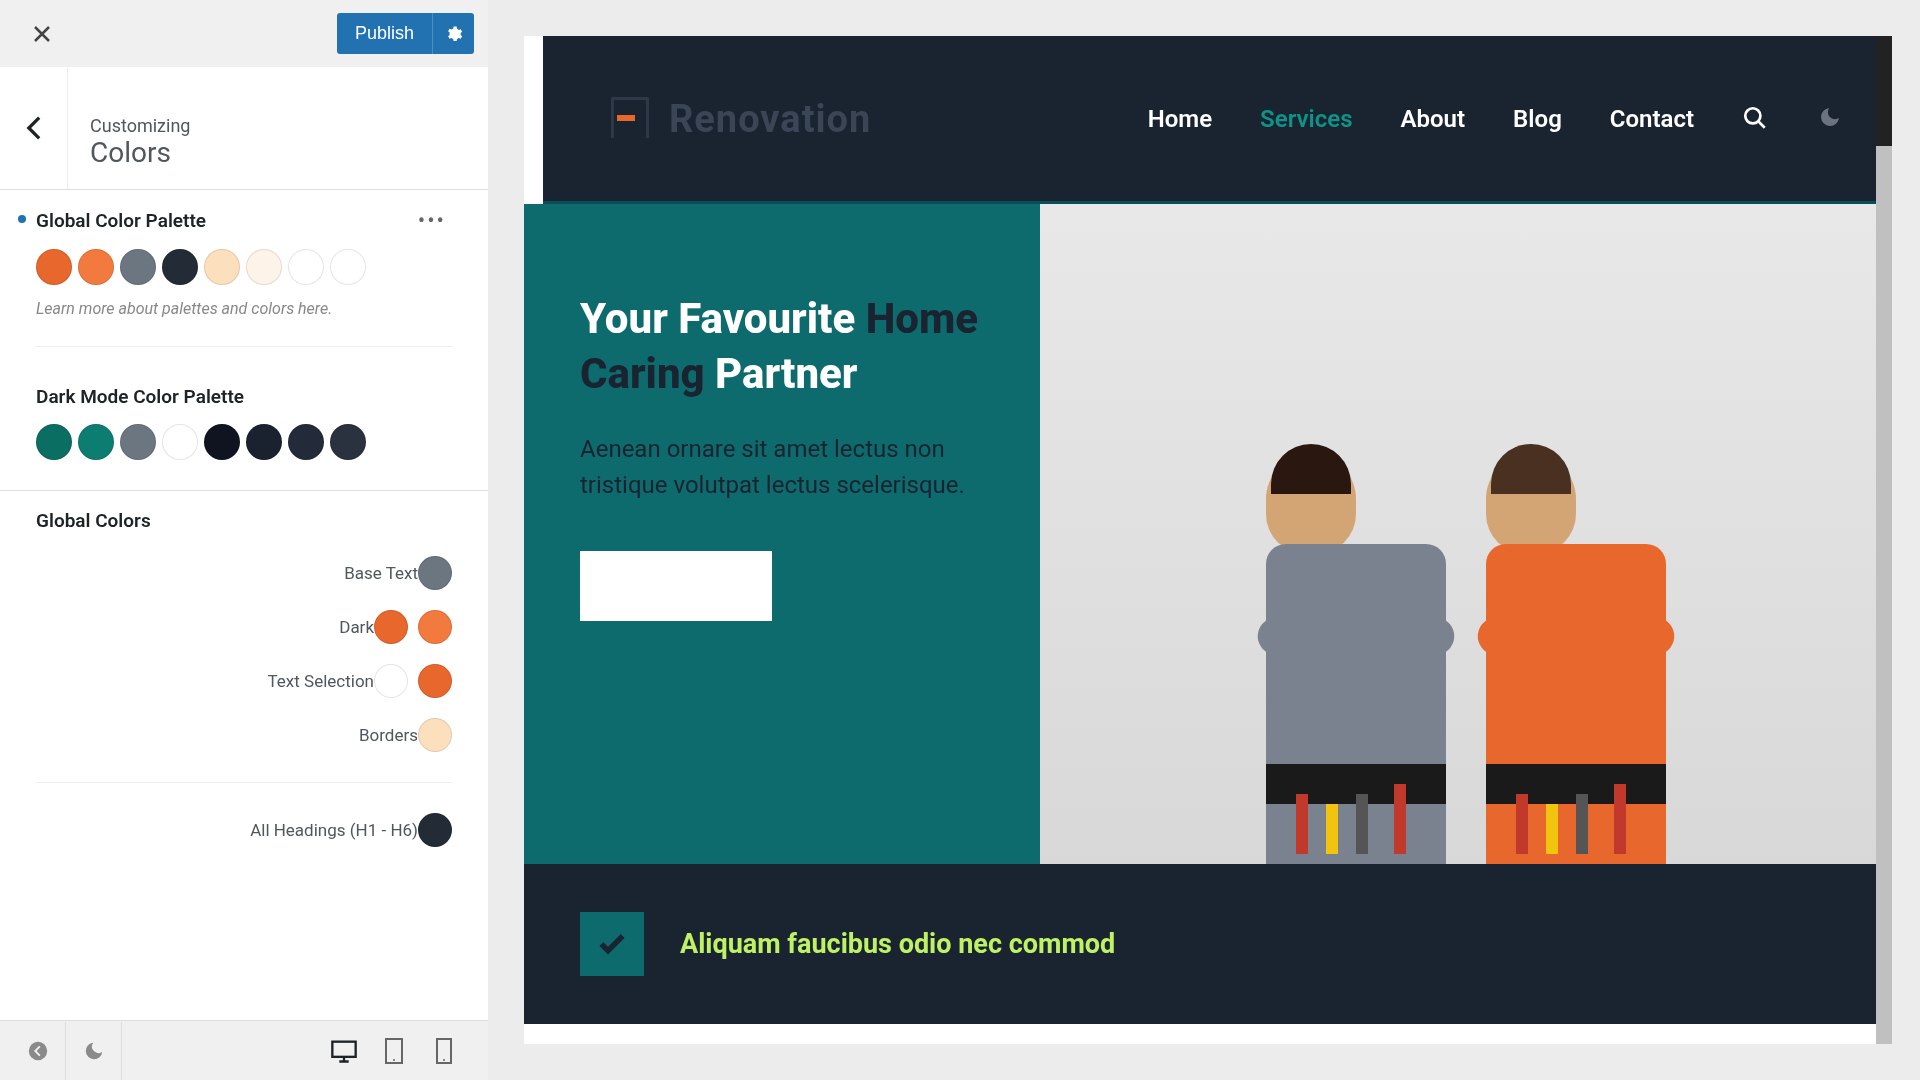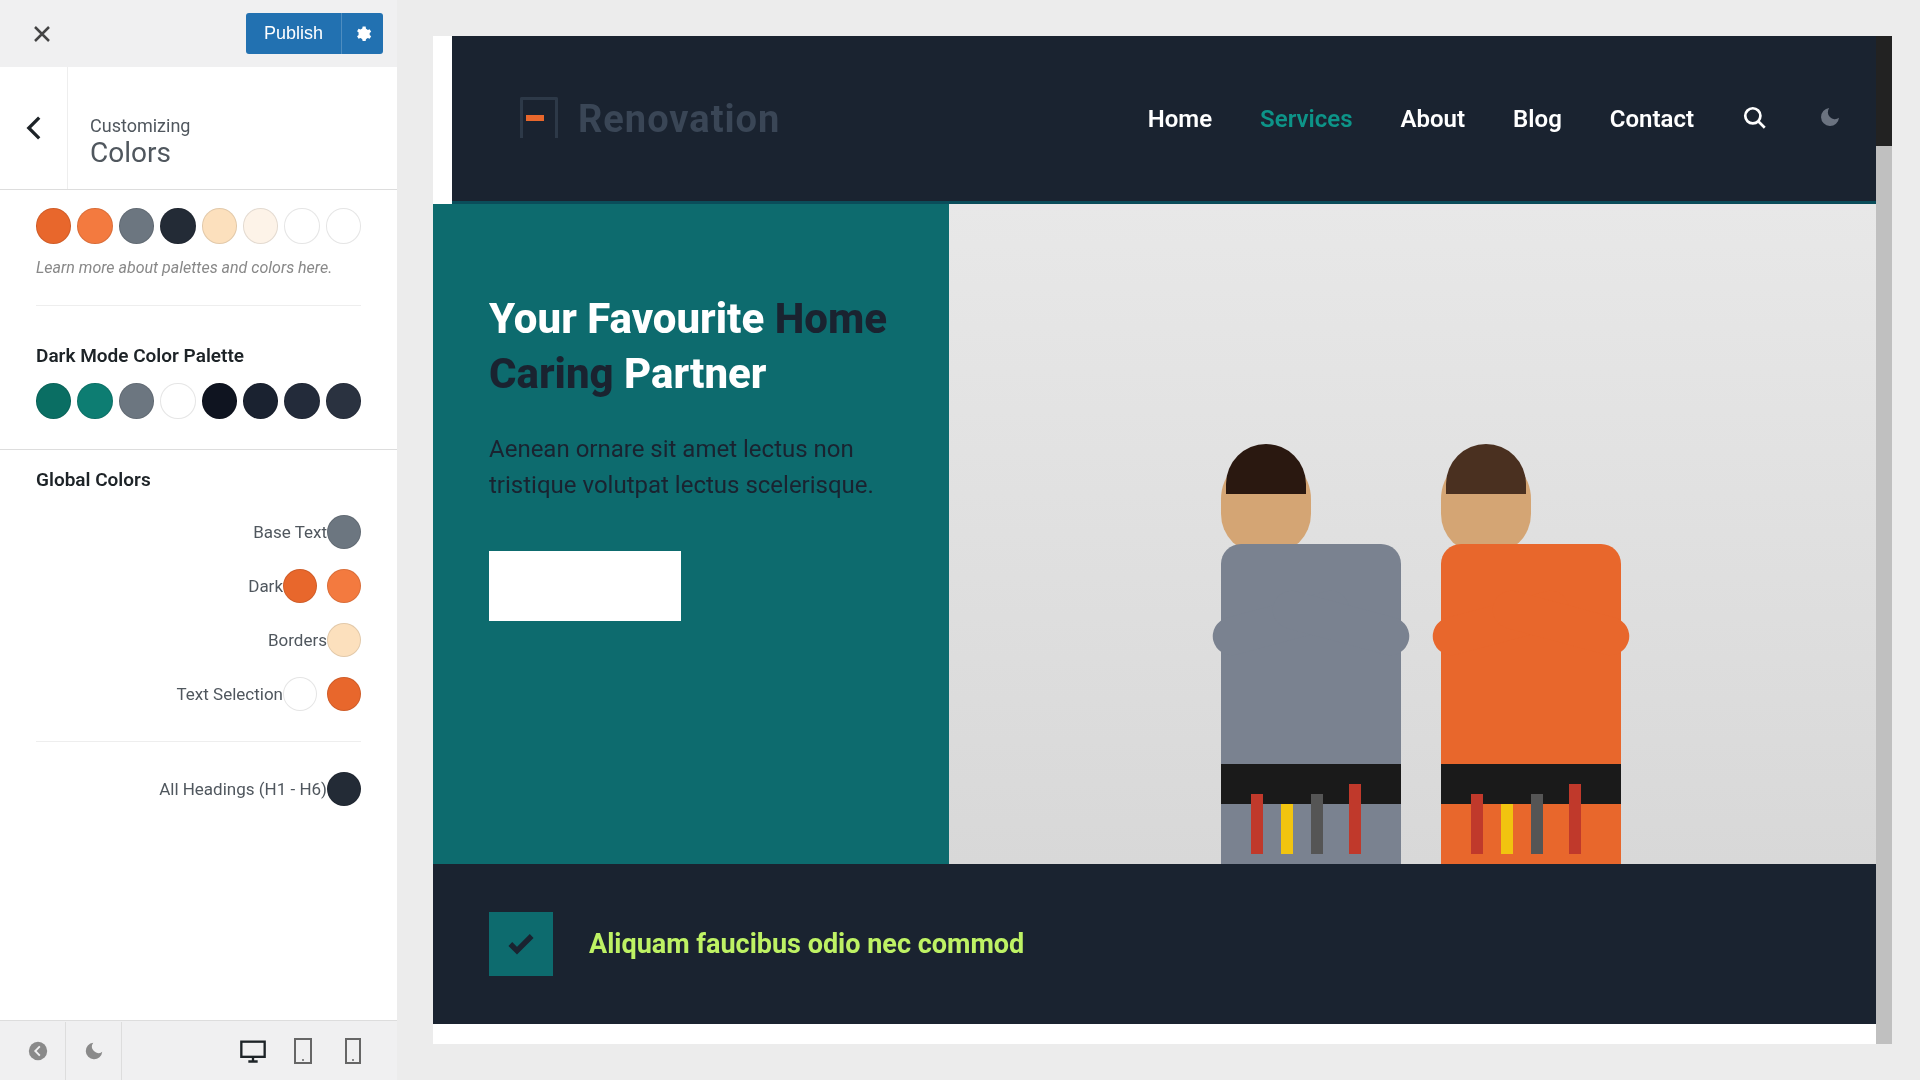--- a/index.html
+++ b/index.html
@@ -1,21 +1,21 @@
 <!DOCTYPE html>
 <html><head>
 <meta charset="utf-8">
 <style>
 * { margin: 0; padding: 0; box-sizing: border-box; }
 body { font-family: -apple-system, BlinkMacSystemFont, "Segoe UI", Roboto, sans-serif; background: #f0f0f1; overflow: hidden; width: 1920px; height: 1080px; }
 
 .app { display: flex; width: 1920px; height: 1080px; }
 
 
-.sidebar { width: 397px; background: #f0f0f1; display: flex; flex-direction: column; position: relative; }
+.sidebar { width: 488px; background: #f0f0f1; display: flex; flex-direction: column; position: relative; }
 .sidebar-header { height: 67px; display: flex; align-items: center; justify-content: space-between; padding: 0 14px 0 18px; }
 .close-btn { width: 48px; height: 48px; display: flex; align-items: center; justify-content: center; cursor: pointer; font-size: 24px; color: #444; }
 .publish-group { display: flex; }
 .publish-btn { background: #2271b1; color: #fff; border: none; padding: 10px 18px; font-size: 18px; cursor: pointer; border-radius: 3px 0 0 3px; }
 .publish-gear { background: #2271b1; color: #fff; border: none; width: 42px; display: flex; align-items: center; justify-content: center; cursor: pointer; border-radius: 0 3px 3px 0; border-left: 1px solid rgba(255,255,255,0.2); }
 .publish-gear svg { width: 18px; height: 18px; fill: #fff; }
 
 .panel-title { background: #fff; padding: 16px 24px 20px 24px; display: flex; align-items: center; border-bottom: 1px solid #ddd; position: relative; }
 .back-btn { position: absolute; left: 0; top: 0; bottom: 0; width: 68px; display: flex; align-items: center; justify-content: center; cursor: pointer; border-right: 1px solid #eee; }
 .back-btn svg { width: 16px; height: 26px; }
@@ -134,20 +134,25 @@
           </svg>
       </div>
       <div class="title-text">
         <div class="small">Customizing</div>
         <div class="large">Colors</div>
       </div>
     </div>
 
     <div class="panel-body">
       <div class="section">
+        <div class="section-header">
+          <span class="blue-dot"></span>
+          <div class="section-title">Global Color Palette</div>
+          <div class="more-dots">•••</div>
+        </div>
         <div class="swatch-row" id="gp-swatches">
             <div class="swatch" style="background: rgb(232, 103, 44);"></div>
             <div class="swatch" style="background: rgb(243, 122, 63);"></div>
             <div class="swatch" style="background: rgb(108, 118, 128);"></div>
             <div class="swatch" style="background: rgb(35, 43, 54);"></div>
             <div class="swatch" style="background: rgb(252, 224, 189);"></div>
             <div class="swatch" style="background: rgb(253, 243, 232);"></div>
             <div class="swatch" style="background: rgb(255, 255, 255);"></div>
             <div class="swatch" style="background: rgb(255, 255, 255);"></div>
           </div>
@@ -184,30 +189,30 @@
             </div>
           </div>
           <div class="color-row">
             <div class="color-row-label">Dark</div>
             <div class="color-row-swatches">
               <div class="swatch" style="background: rgb(232, 103, 44);"></div>
               <div class="swatch" style="background: rgb(243, 122, 63);"></div>
             </div>
           </div>
           <div class="color-row">
-            <div class="color-row-label">Borders</div>
-            <div class="color-row-swatches">
-              <div class="swatch" style="background: rgb(252, 224, 189);"></div>
-            </div>
-          </div>
-          <div class="color-row">
             <div class="color-row-label">Text Selection</div>
             <div class="color-row-swatches">
               <div class="swatch" style="background: rgb(255, 255, 255);"></div>
               <div class="swatch" style="background: rgb(232, 103, 44);"></div>
+            </div>
+          </div>
+          <div class="color-row">
+            <div class="color-row-label">Borders</div>
+            <div class="color-row-swatches">
+              <div class="swatch" style="background: rgb(252, 224, 189);"></div>
             </div>
           </div>
           <div class="section-divider"></div>
           <div class="color-row">
             <div class="color-row-label">All Headings (H1 - H6)</div>
             <div class="color-row-swatches">
               <div class="swatch" style="background: rgb(35, 43, 54);"></div>
             </div>
           </div>
         </div>

